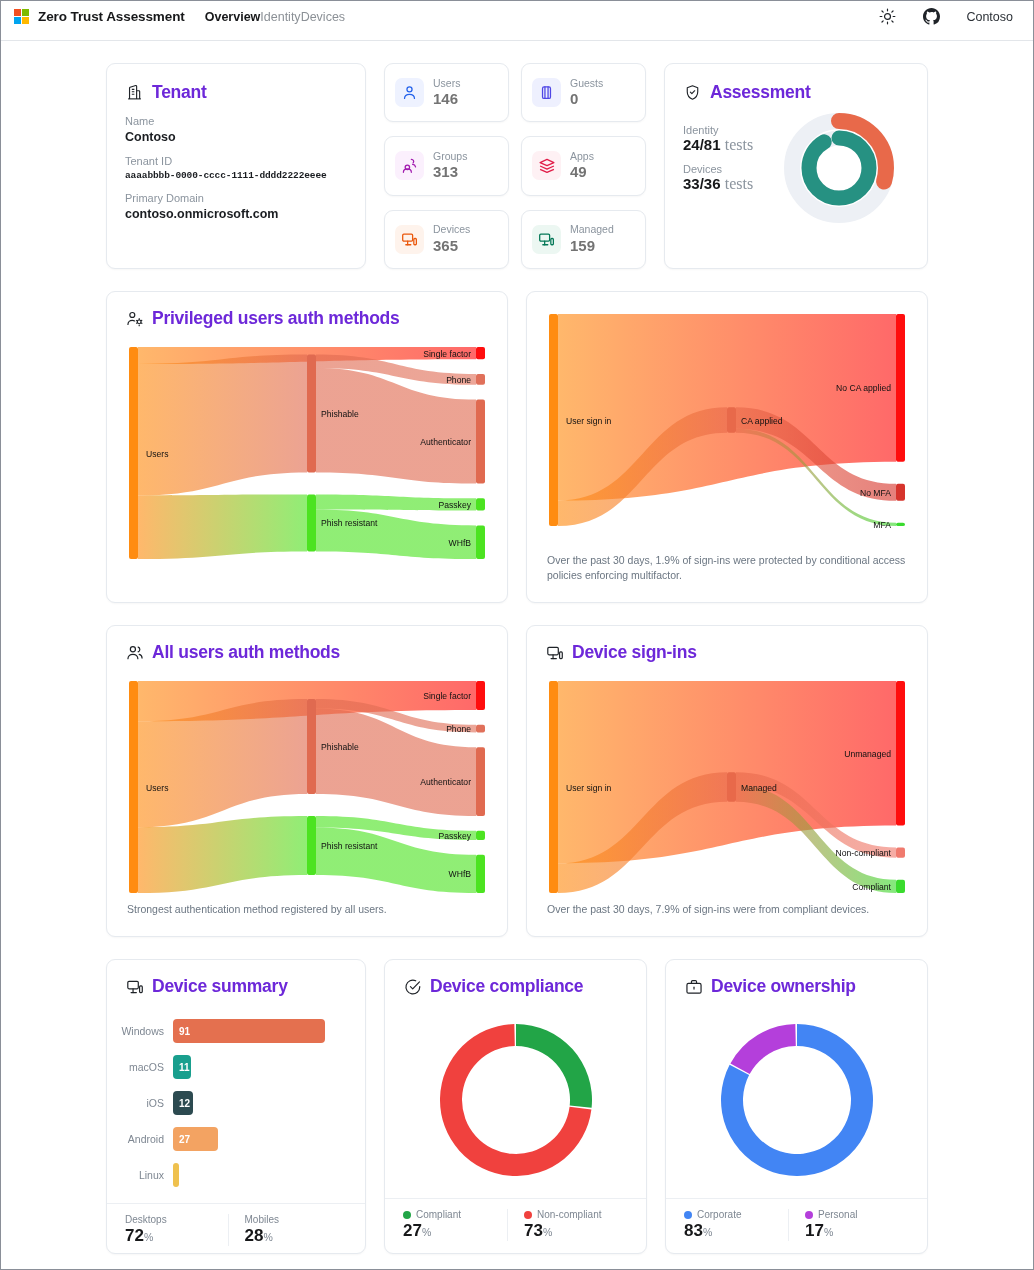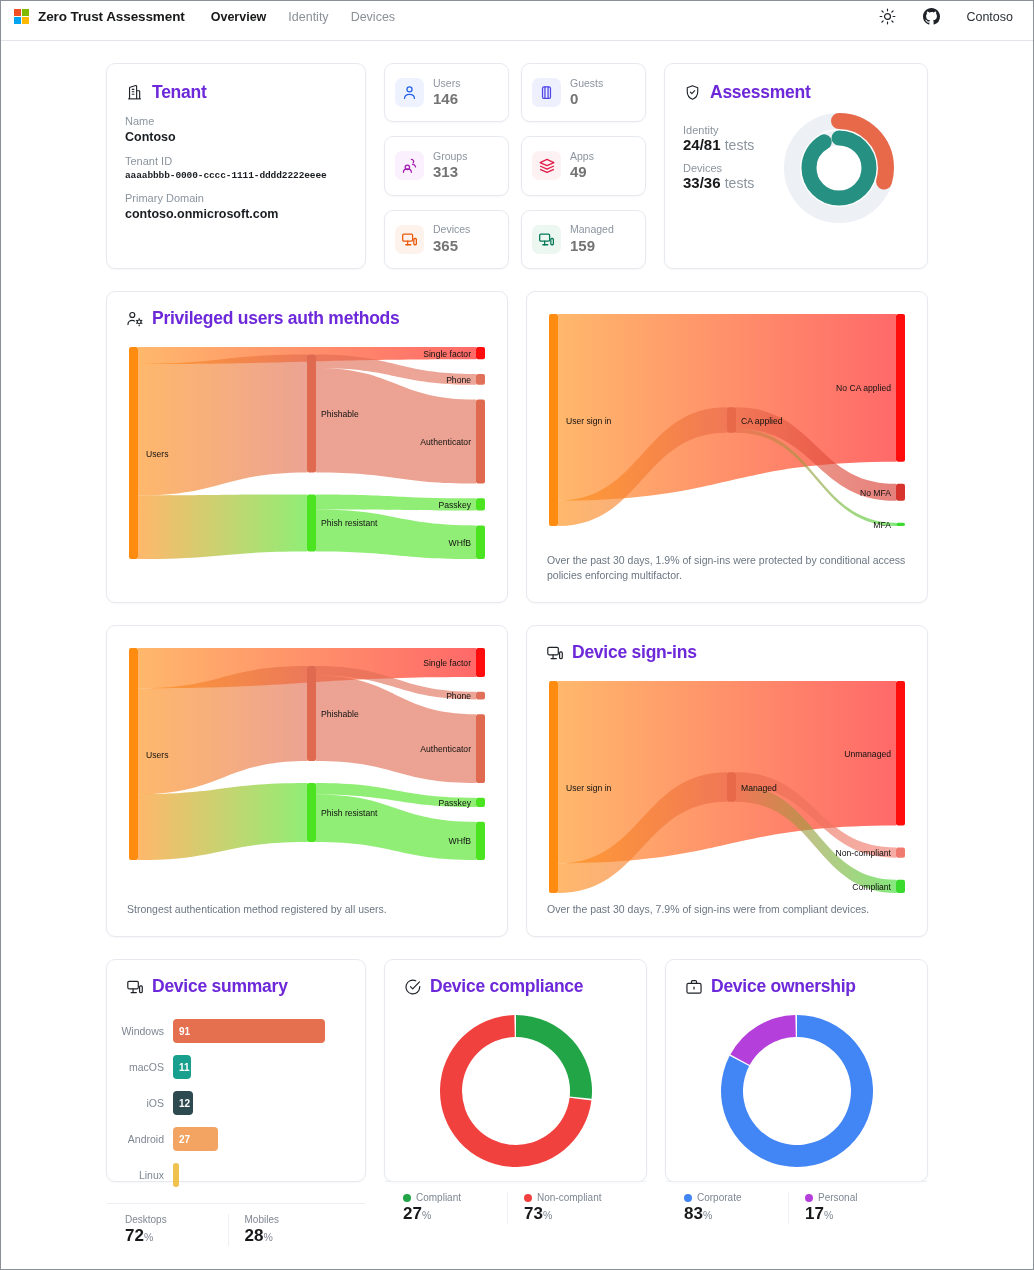--- a/index.html
+++ b/index.html
@@ -23,21 +23,21 @@
     height: 40px; flex: 0 0 40px;
     border-bottom: 1px solid #e3e6ea;
     display: flex; align-items: center;
     padding: 0 20px 8px 13px;
     background: #fff;
   }
   .ms-logo { width: 15px; height: 15px; display: grid;
     grid-template-columns: 7px 7px; grid-template-rows: 7px 7px; gap: 1px; margin-right: 9px; }
   .ms-logo i { display: block; }
   .brand-title { font-size: 13.5px; font-weight: 700; letter-spacing: -0.1px; color: #17181a; white-space: nowrap; }
-  .nav { display: flex; align-items: center; gap: 22px; margin-left: 26px; }
+  .nav { display: flex; align-items: center; margin-left: 20px; }
   .nav-item { font-size: 12.5px; color: #8b9096; cursor: pointer; white-space: nowrap; }
   .nav-item.active { color: #17181a; font-weight: 700; }
   .header-right { margin-left: auto; display: flex; align-items: center; gap: 26px; }
   .hicon { width: 18px; height: 18px; display: flex; align-items: center; justify-content: center; cursor: pointer; }
   .tenant-name { font-size: 12.5px; color: #2b3036; cursor: pointer; }
 
   
   .page { flex: 1; padding: 22px 105px 0 105px; overflow: hidden; }
   .row { display: flex; gap: 18px; margin-bottom: 22px; }
 
@@ -69,21 +69,21 @@
   .tile-txt { display: flex; flex-direction: column; justify-content: center; }
   .tile-label { font-size: 10.5px; color: #8b949e; line-height: 1.25; }
   .tile-num { font-size: 15px; font-weight: 700; color: #737373; line-height: 1.25; }
 
   
   .assess-card { flex: 1; padding: 18px 18px 16px 18px; position: relative; }
   .assess-body { display: flex; }
   .assess-stats { flex: 0 0 auto; }
   .assess-label { font-size: 11px; color: #8b949e; margin-top: 9px; }
   .assess-val { font-size: 15px; font-weight: 700; color: #17181a; }
-  .assess-val .unit { font-size: 14px; font-weight: 400; color: #8b949e; }
+  .assess-val .unit { font-size: 16px; font-weight: 400; color: #8b949e; font-family: Liberation Serif, serif; }
   .assess-chart { position: absolute; right: 32px; top: 48px; }
 
   
   .sankey-card { flex: 1; display: flex; flex-direction: column; }
   .sankey-wrap { flex: 1; padding: 0 2px; }
   .sankey-note { font-size: 10.5px; color: #6b7682; line-height: 1.5; padding: 0 2px 2px 2px; }
 
   
   .ds-card { width: 260px; flex: 0 0 260px; display: flex; flex-direction: column; }
   .bars { padding: 4px 10px 10px 2px; }
@@ -389,20 +389,30 @@
               <text x="194" y="115.5" text-anchor="start" font-size="8.6" fill="#111" font-family="Liberation Sans, sans-serif">CA applied</text>
               <text x="344" y="187.824" text-anchor="end" font-size="8.6" fill="#111" font-family="Liberation Sans, sans-serif">No MFA</text>
               <text x="344" y="219.904" text-anchor="end" font-size="8.6" fill="#111" font-family="Liberation Sans, sans-serif">MFA</text>
             </svg></div>
         <div class="sankey-note">Over the past 30 days, 1.9% of sign-ins were protected by conditional access policies enforcing multifactor.</div>
       </div>
     </div>
 
     <div class="row" style="height:312px;">
       <div class="card sankey-card card-pad">
+        <div class="card-title">
+          <span class="ttl-icon">
+            <svg width="18" height="18" viewBox="0 0 24 24" fill="none" stroke="#1f2328" stroke-width="1.6" stroke-linecap="round" stroke-linejoin="round">
+              <circle cx="9.2" cy="7" r="3.4"></circle>
+                <path d="M2.6 19.6c0-3.5 3-5.9 6.6-5.9s6.6 2.4 6.6 5.9"></path>
+              <path d="M16.2 4.1a3.4 3.4 0 0 1 0 6.4M17.6 13.9c2.2.5 3.8 2.3 3.8 4.9"></path>
+            </svg>
+          </span>
+          <span>All users auth methods</span>
+        </div>
         <div class="sankey-wrap" id="sankey2"><svg width="360" height="222" viewBox="0 0 360 222">
               <defs>
                 <linearGradient id="sankey2-g0" x1="0" y1="0" x2="1" y2="0">
       <stop offset="0%" stop-color="#FF8C11" stop-opacity="0.62"></stop>
       <stop offset="100%" stop-color="#FF0D0D" stop-opacity="0.62"></stop>
                 </linearGradient>
                 <linearGradient id="sankey2-g1" x1="0" y1="0" x2="1" y2="0">
       <stop offset="0%" stop-color="#FF8C11" stop-opacity="0.62"></stop>
       <stop offset="100%" stop-color="#E06A50" stop-opacity="0.62"></stop>
                 </linearGradient>
@@ -508,21 +518,21 @@
               <text x="19" y="115.5" text-anchor="start" font-size="8.6" fill="#111" font-family="Liberation Sans, sans-serif">User sign in</text>
               <text x="344" y="81.74" text-anchor="end" font-size="8.6" fill="#111" font-family="Liberation Sans, sans-serif">Unmanaged</text>
               <text x="194" y="115.5" text-anchor="start" font-size="8.6" fill="#111" font-family="Liberation Sans, sans-serif">Managed</text>
               <text x="344" y="181.10399999999998" text-anchor="end" font-size="8.6" fill="#111" font-family="Liberation Sans, sans-serif">Non-compliant</text>
               <text x="344" y="214.86399999999998" text-anchor="end" font-size="8.6" fill="#111" font-family="Liberation Sans, sans-serif">Compliant</text>
             </svg></div>
         <div class="sankey-note">Over the past 30 days, 7.9% of sign-ins were from compliant devices.</div>
       </div>
     </div>
 
-    <div class="row" style="height:223px;">
+    <div class="row" style="height:295px;">
 
       <div class="card ds-card">
         <div style="padding:16px 18px 0 18px;">
           <div class="card-title">
             <span class="ttl-icon">
               <svg width="18" height="18" viewBox="0 0 24 24" fill="none" stroke="#1f2328" stroke-width="1.6" stroke-linecap="round" stroke-linejoin="round">
                 <rect x="2.4" y="4.4" width="14" height="10" rx="1.6"></rect>
                   <path d="M6.8 19.4h7"></path>
                   <path d="M9.4 14.4v5"></path>
                 <rect x="18.1" y="10.6" width="3.6" height="8.8" rx="1.3"></rect>

